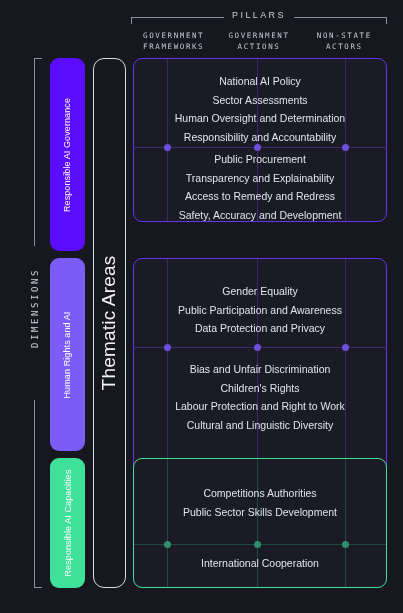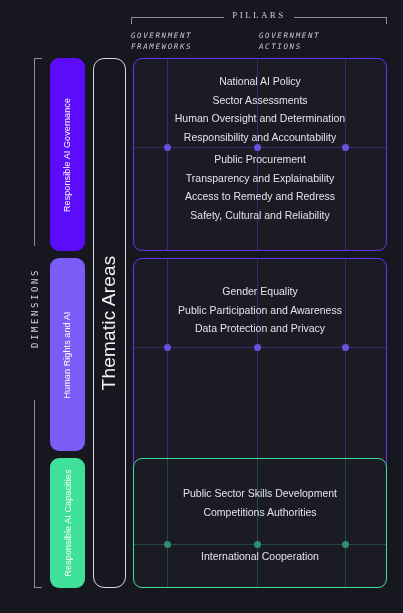--- a/index.html
+++ b/index.html
@@ -21,32 +21,32 @@
   .pillars-bracket .line.left  { left: 0px;   width: 93px; }
   .pillars-bracket .line.right { right: 0px;  width: 93px; }
   .pillars-bracket .tick {
     position: absolute; top: 7px; width: 1px; height: 7px; background: #8c8c9c;
   }
   .pillars-bracket .tick.l { left: 0px; }
   .pillars-bracket .tick.r { right: 0px; }
   .pillars-label {
     position: absolute; left: 0; right: 0; top: 0; text-align: center;
     font-size: 9px; letter-spacing: 2.4px; color: #cfcfdb;
-    font-family: Liberation Serif, serif;
+    font-family: Liberation Sans, sans-serif;
   }
 
   .pillar-heads {
     position: absolute; left: 131px; top: 29px; width: 256px; height: 26px;
     display: flex;
   }
   .pillar-head {
-    flex: 1 1 0; font-size: 7.5px; line-height: 11px;
+    flex: 1 1 0; text-align: center; font-size: 7.5px; line-height: 11px;
     letter-spacing: 1.6px; color: #c9c9d6;
     font-family: "DejaVu Sans Mono", monospace;
-    white-space: pre-line; padding-top: 1px; font-style: italic;
+    white-space: pre-line; padding-top: 1px;
   }
 
   
   .dims-bracket { position: absolute; left: 26px; top: 58px; width: 16px; height: 530px; }
   .dims-bracket .vline {
     position: absolute; left: 8px; width: 1px; background: #8c8c9c;
   }
   .dims-bracket .vline.top { top: 0px; height: 188px; }
   .dims-bracket .vline.bot { bottom: 0px; height: 188px; }
   .dims-bracket .tick {
@@ -83,21 +83,21 @@
   .thematic span {
     transform: rotate(-90deg); white-space: nowrap;
     font-size: 19px; color: #f2f2f6; letter-spacing: .2px;
   }
 
   
   .panel {
     position: absolute; left: 133px; width: 254px; border-radius: 9px;
     overflow: hidden; background: #1b1b25;
   }
-  .panel.p1 { top: 58px;  height: 193px; border: 1px solid #6b33f0; }
+  .panel.p1 { top: 58px;  height: 164px; border: 1px solid #6b33f0; }
   .panel.p2 { top: 258px; height: 228px; border: 1px solid #6b33f0; }
   .panel.p3 { top: 458px; height: 130px; border: 1px solid #3fe09a; }
 
   .grid { position: absolute; inset: 0; }
   .grid .v {
     position: absolute; top: 0; bottom: 0; width: 1px;
   }
   .grid .h {
     position: absolute; left: 0; right: 0; height: 1px;
   }
@@ -116,40 +116,42 @@
     font-size: 10.5px; color: #e3e3ec; line-height: 18.5px; white-space: nowrap;
   }
   
   .panel.p1 .rowgrp.top { top: 13px; }
   .panel.p1 .rowgrp.bot { top: 91px; }
   
   .panel.p2 .rowgrp.top { top: 23px; }
   .panel.p2 .rowgrp.bot { top: 101px; }
   
   .panel.p3 .rowgrp.top { top: 25px; }
-  .panel.p3 .rowgrp.bot { top: 88px; }
+  .panel.p3 .rowgrp.bot { top: 95px; }
 </style>
 </head>
 <body>
 
 <div id="root">
 
   <div class="pillars-bracket">
     <div class="line left"></div>
     <div class="line right"></div>
     <div class="tick l"></div>
     <div class="tick r"></div>
     <div class="pillars-label">PILLARS</div>
   </div>
 
   <div class="pillar-heads">
     <div class="pillar-head">GOVERNMENT
 FRAMEWORKS</div>
     <div class="pillar-head">GOVERNMENT
 ACTIONS</div>
+    <div class="pillar-head">NON-STATE
+ACTORS</div>
   </div>
 
   <div class="dims-bracket">
     <div class="vline top"></div>
     <div class="vline bot"></div>
     <div class="tick t"></div>
     <div class="tick b"></div>
     <div class="dims-label">DIMENSIONS</div>
   </div>
 
@@ -181,58 +183,64 @@
       <div class="rowgrp top">
         <div>National AI Policy</div>
         <div>Sector Assessments</div>
         <div>Human Oversight and Determination</div>
         <div>Responsibility and Accountability</div>
       </div>
       <div class="rowgrp bot">
         <div>Public Procurement</div>
         <div>Transparency and Explainability</div>
         <div>Access to Remedy and Redress</div>
-        <div>Safety, Cultural and Reliability</div>
+        <div>Safety, Accuracy and Development</div>
       </div>
     </div>
   </div>
 
   <div class="panel p2">
     <div class="grid">
       <div class="v" style="left:33px"></div>
       <div class="v" style="left:123px"></div>
       <div class="v" style="left:211px"></div>
       <div class="h" style="top:88px"></div>
       <div class="dot" style="left:30px;top:85px"></div>
       <div class="dot" style="left:120px;top:85px"></div>
       <div class="dot" style="left:208px;top:85px"></div>
     </div>
     <div class="rows">
       <div class="rowgrp top">
         <div>Gender Equality</div>
         <div>Public Participation and Awareness</div>
         <div>Data Protection and Privacy</div>
       </div>
+      <div class="rowgrp bot">
+        <div>Bias and Unfair Discrimination</div>
+        <div>Children's Rights</div>
+        <div>Labour Protection and Right to Work</div>
+        <div>Cultural and Linguistic Diversity</div>
+      </div>
     </div>
   </div>
 
   <div class="panel p3">
     <div class="grid">
       <div class="v" style="left:33px"></div>
       <div class="v" style="left:123px"></div>
       <div class="v" style="left:211px"></div>
       <div class="h" style="top:85px"></div>
       <div class="dot" style="left:30px;top:82px"></div>
       <div class="dot" style="left:120px;top:82px"></div>
       <div class="dot" style="left:208px;top:82px"></div>
     </div>
     <div class="rows">
       <div class="rowgrp top">
+        <div>Competitions Authorities</div>
         <div>Public Sector Skills Development</div>
-        <div>Competitions Authorities</div>
       </div>
       <div class="rowgrp bot">
         <div>International Cooperation</div>
       </div>
     </div>
   </div>
 
 </div>
 
 </body></html>

